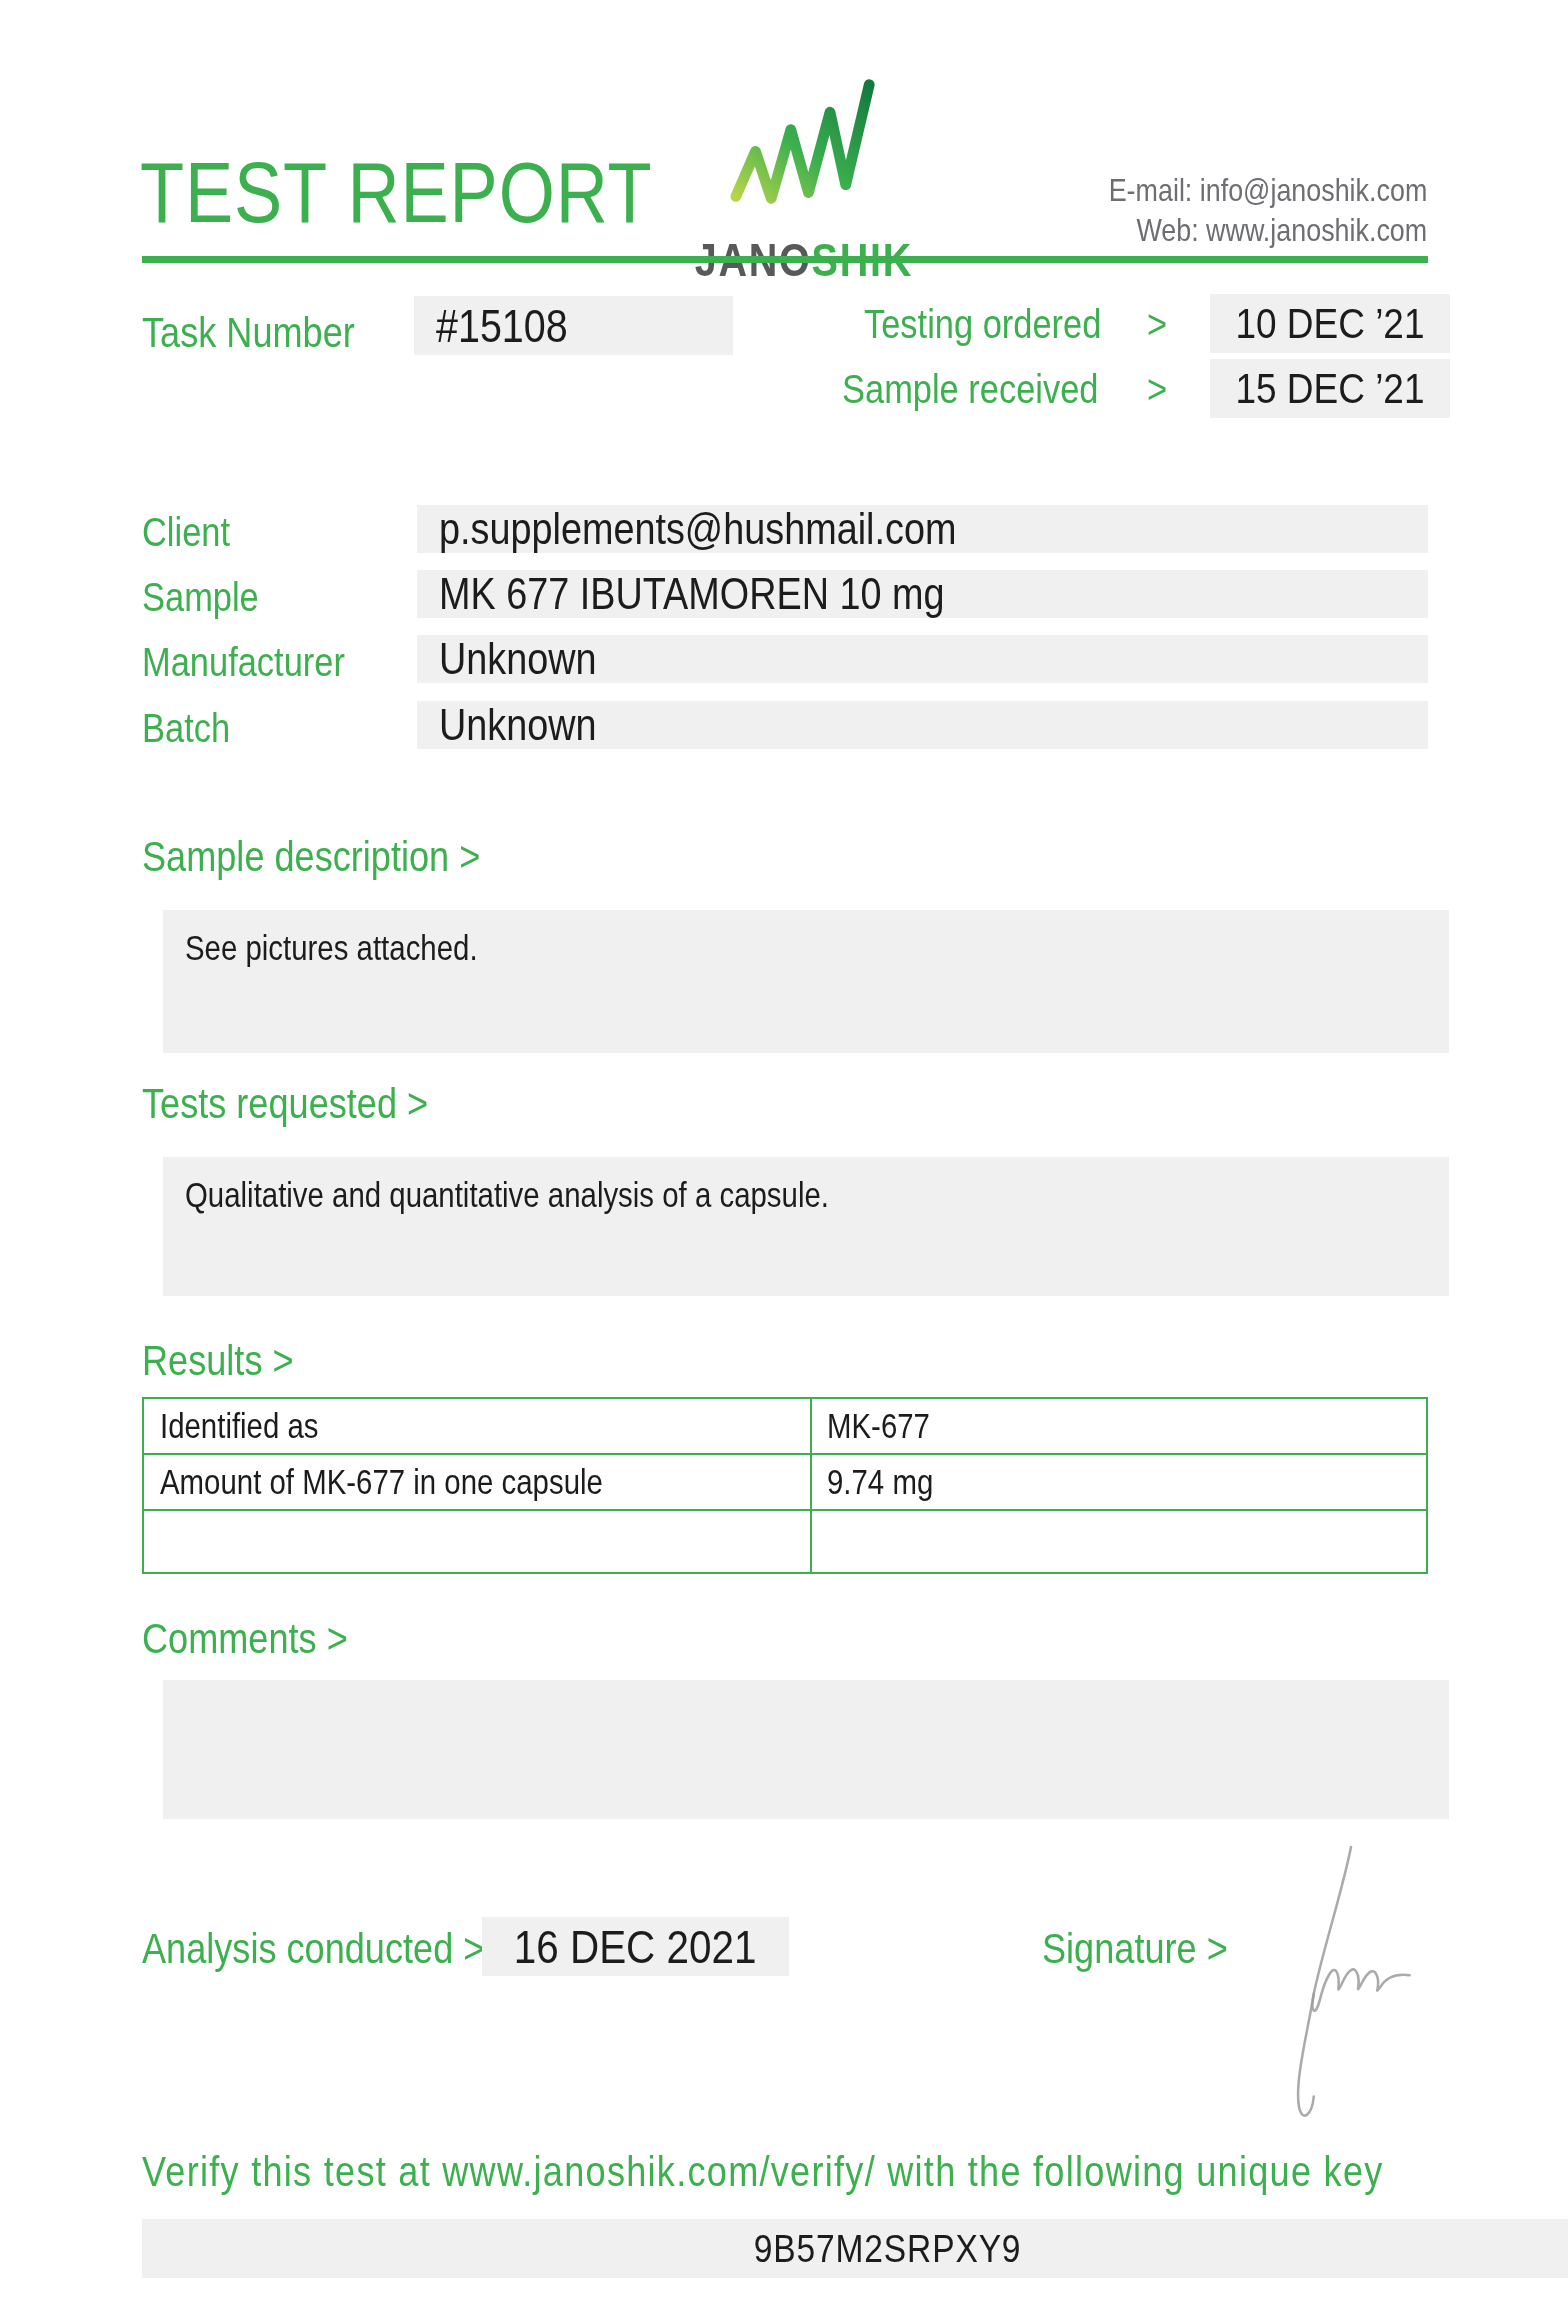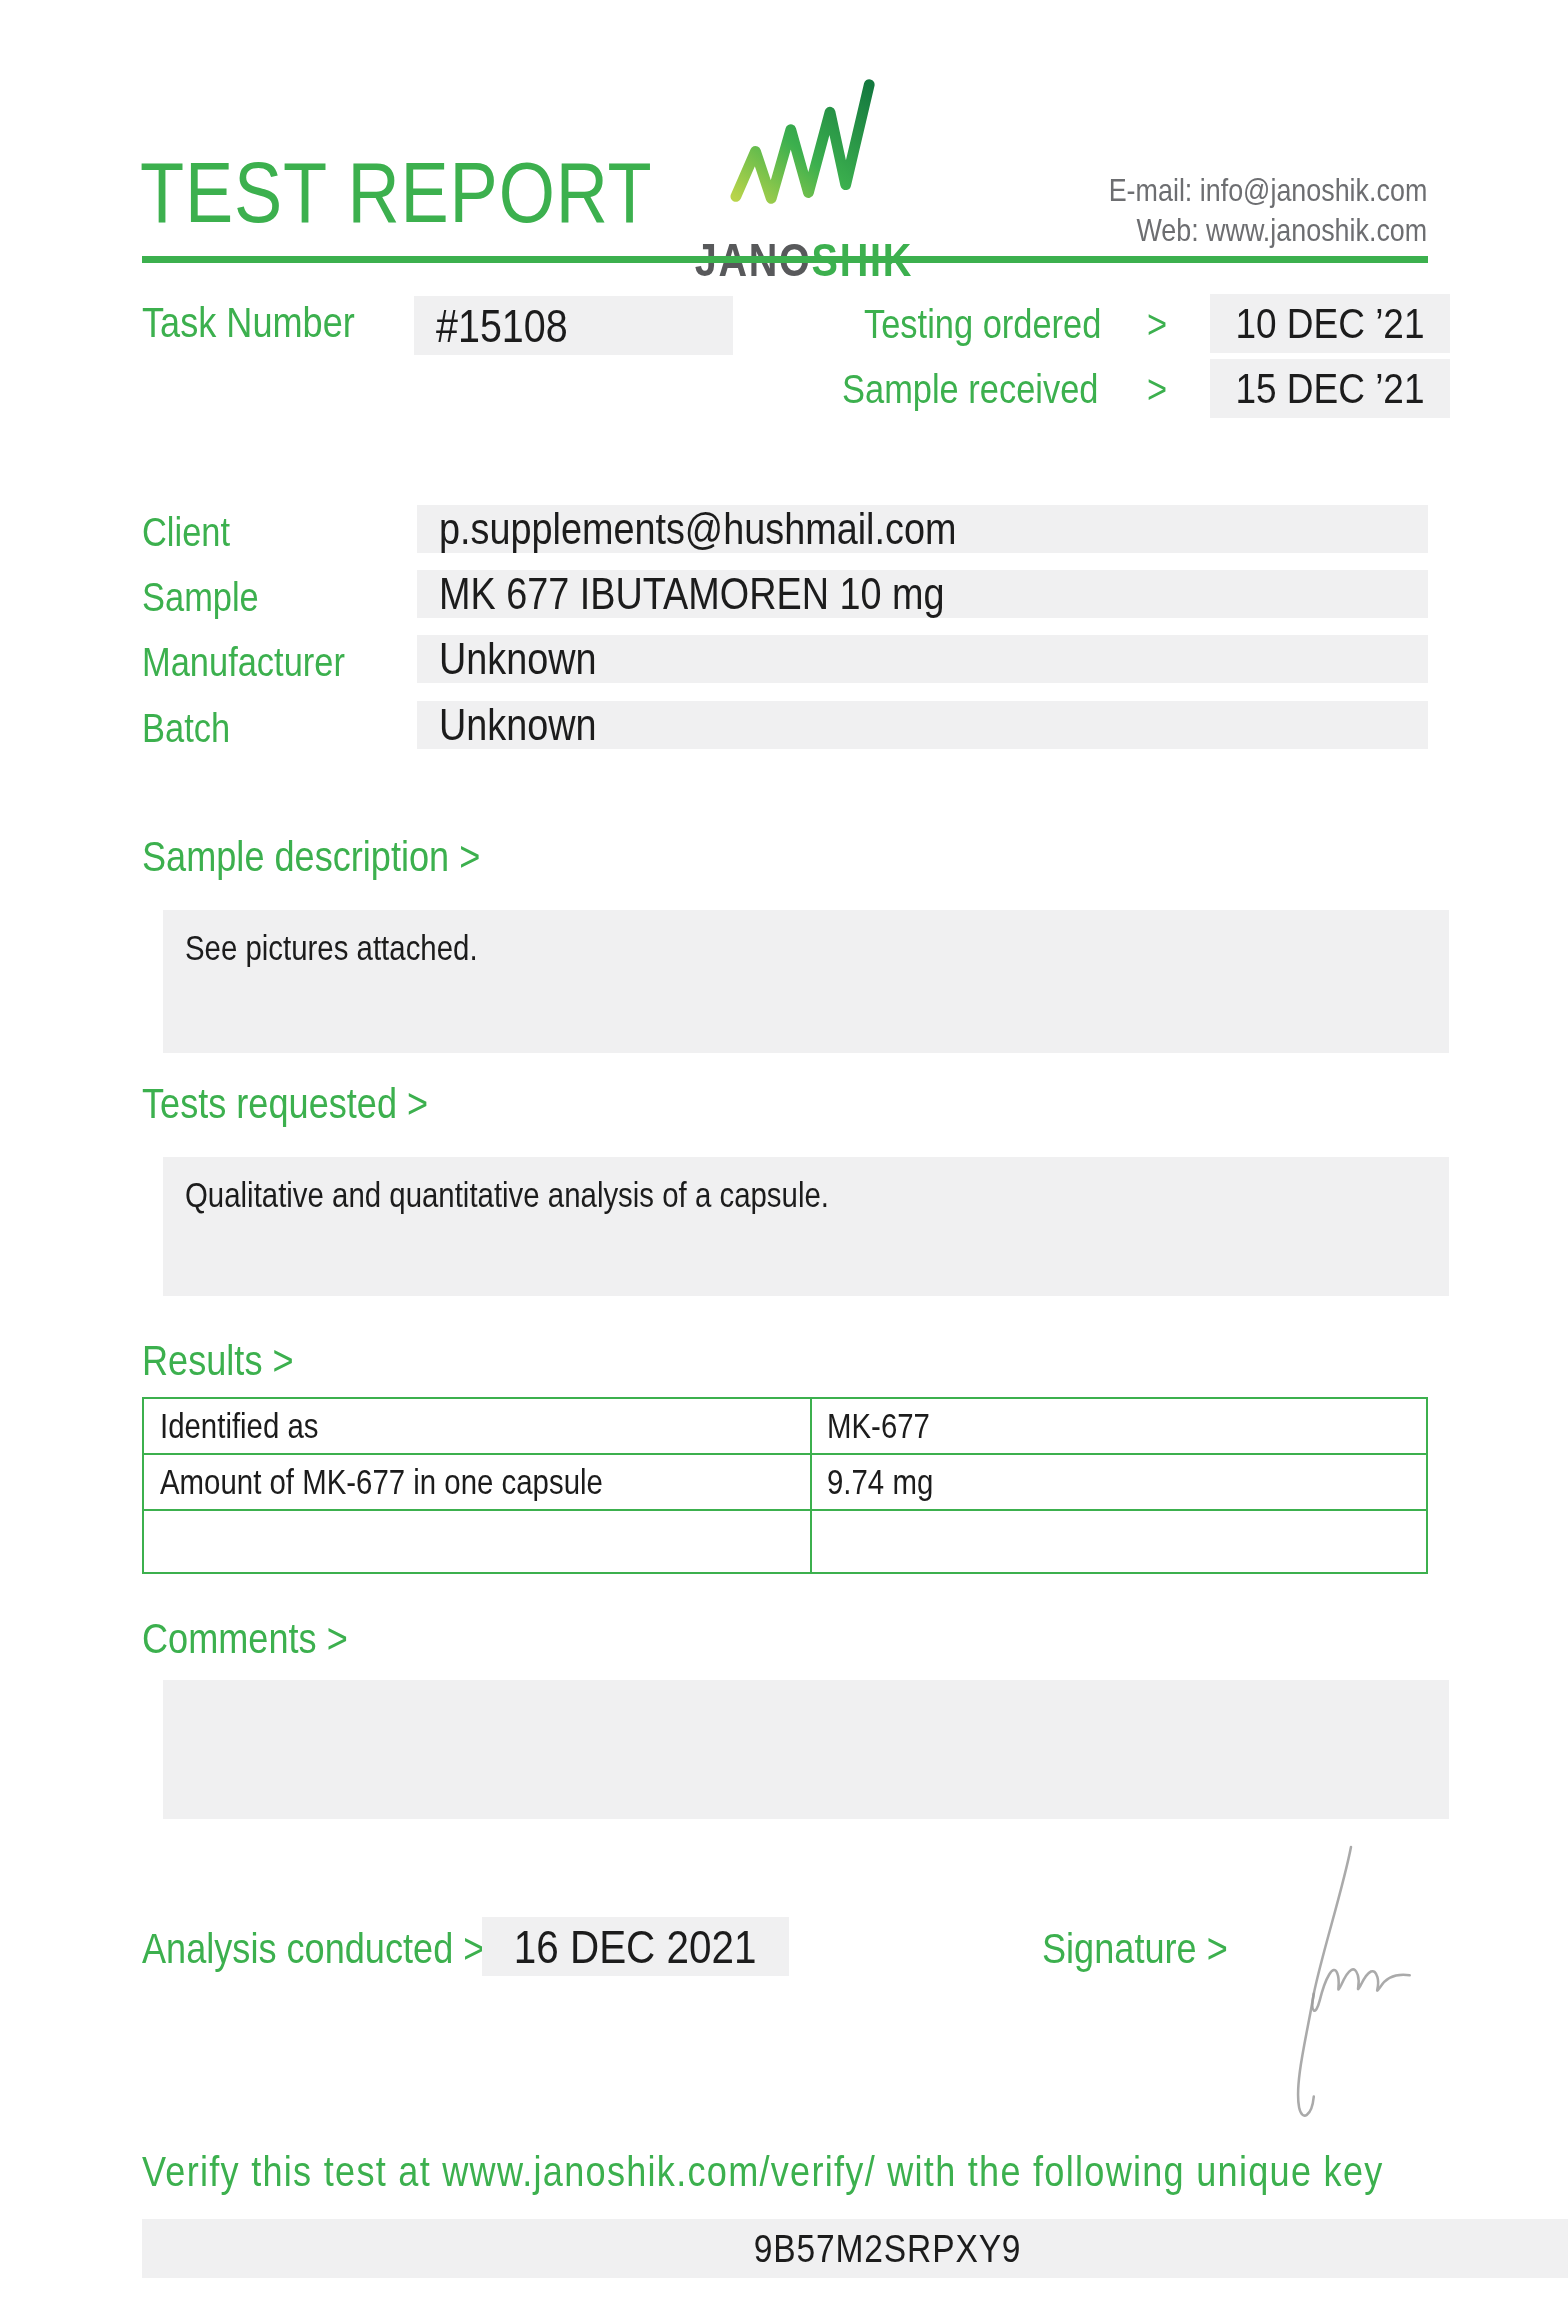--- a/index.html
+++ b/index.html
@@ -26,21 +26,21 @@
   .logo-icon{left:722px;top:69px;}
   .logo-text{left:686px;top:227px;width:235px;height:65px;font-size:46px;font-weight:bold;letter-spacing:2px;justify-content:center;}
   .logo-jano{color:var(--logo-dark);}
   .logo-shik{color:var(--accent);}
   .contact{right:141px;top:131px;text-align:right;font-size:32px;line-height:40px;color:var(--gray-text);margin-top:39px;}
   .rule{left:142px;top:256px;width:1286px;height:6.9px;background:var(--accent);}
 
   .green-lbl{color:var(--accent);font-size:43px;}
   .green-lbl-sm{color:var(--accent);font-size:41px;}
 
-  .task-label{left:142px;top:294px;height:57px;}
+  .task-label{left:142px;top:304px;height:57px;}
   .task-box{left:414px;top:296px;width:319px;height:59px;background:var(--box-bg);padding-left:21.6px;font-size:47px;color:var(--text-dark);}
   .right-label{left:887px;width:284px;height:57px;display:flex;align-items:center;justify-content:flex-end;}
   .ordered-label{top:296px;}
   .received-label{top:361px;}
   .date-box{left:1188px;width:240px;height:59px;background:var(--box-bg);justify-content:center;font-size:43px;color:var(--text-dark);margin-left:22px;}
   .ordered-box{top:294px;}
   .received-box{top:359px;}
 
   .detail-label{left:142px;height:55px;}
   .detail-box{left:417px;width:1011px;height:48px;background:var(--box-bg);padding-left:21.6px;font-size:45px;color:var(--text-dark);}

